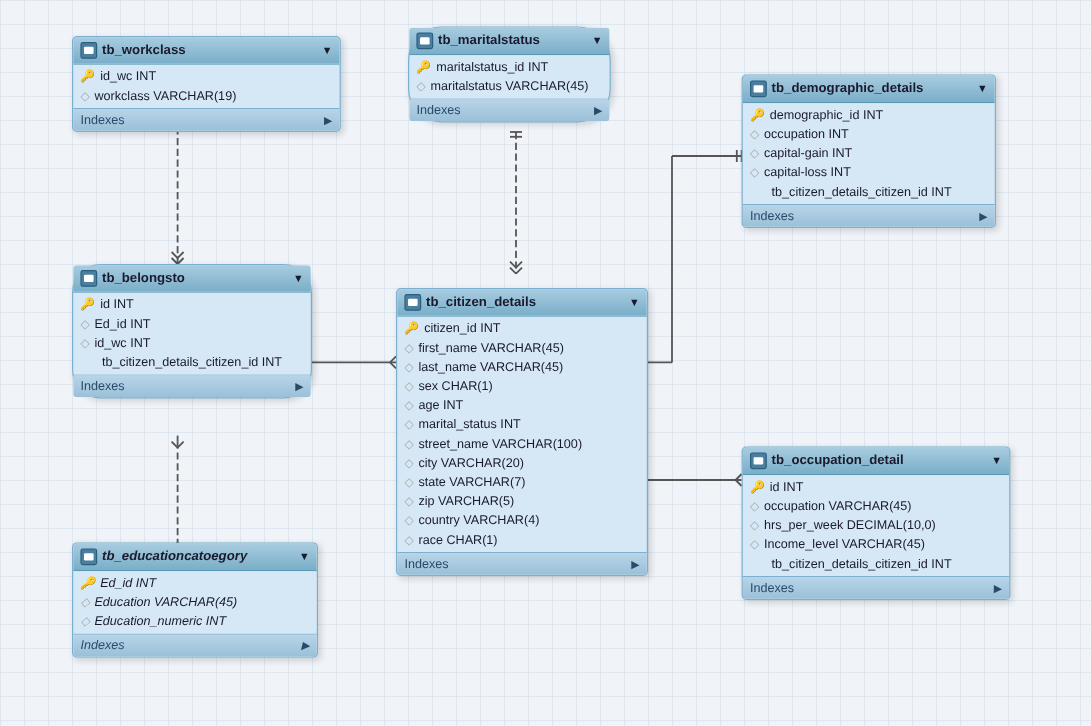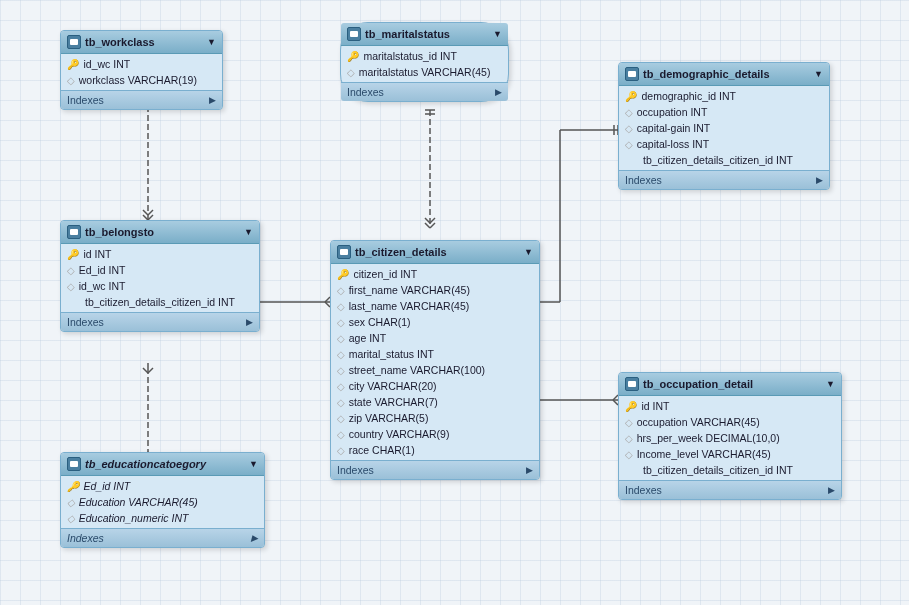--- a/index.html
+++ b/index.html
@@ -188,21 +188,21 @@
   <line class="connector-solid" x1="525" y1="400" x2="580" y2="400"></line>
   <line class="connector-solid" x1="580" y1="400" x2="618" y2="400"></line>
 
   <line class="connector-solid" x1="525" y1="395" x2="525" y2="405"></line>
   <line class="connector-solid" x1="530" y1="395" x2="530" y2="405"></line>
 
   <line class="connector-solid" x1="618" y1="395" x2="613" y2="400"></line>
   <line class="connector-solid" x1="618" y1="405" x2="613" y2="400"></line>
 </svg>
 
-<div class="table-box" style="left:60px; top:30px; width:163px;text-align:right;">
+<div class="table-box" style="left:60px; top:30px; width:224px;text-align:right;">
   <div class="table-header">
     <span class="table-icon"></span>
     <span>tb_workclass</span>
     <span class="dropdown-arrow">▼</span>
   </div>
   <div class="table-body">
     <div class="field-row">
       <span class="field-icon-pk">🔑</span>
       <span>id_wc INT</span>
     </div>
@@ -266,21 +266,21 @@
       <span style="width:14px; display:inline-block;"></span>
       <span>tb_citizen_details_citizen_id INT</span>
     </div>
   </div>
   <div class="indexes-row">
     <span>Indexes</span>
     <span class="indexes-arrow">▶</span>
   </div>
 </div>
 
-<div class="table-box" style="left:60px; top:220px; width:200px;">
+<div class="table-box" style="left:60px; top:220px; width:200px;border-radius:24px;">
   <div class="table-header">
     <span class="table-icon"></span>
     <span>tb_belongsto</span>
     <span class="dropdown-arrow">▼</span>
   </div>
   <div class="table-body">
     <div class="field-row">
       <span class="field-icon-pk">🔑</span>
       <span>id INT</span>
     </div>
@@ -345,21 +345,21 @@
     <div class="field-row">
       <span class="field-icon-fk">◇</span>
       <span>state VARCHAR(7)</span>
     </div>
     <div class="field-row">
       <span class="field-icon-fk">◇</span>
       <span>zip VARCHAR(5)</span>
     </div>
     <div class="field-row">
       <span class="field-icon-fk">◇</span>
-      <span>country VARCHAR(9)</span>
+      <span>country VARCHAR(4)</span>
     </div>
     <div class="field-row">
       <span class="field-icon-fk">◇</span>
       <span>race CHAR(1)</span>
     </div>
   </div>
   <div class="indexes-row">
     <span>Indexes</span>
     <span class="indexes-arrow">▶</span>
   </div>

